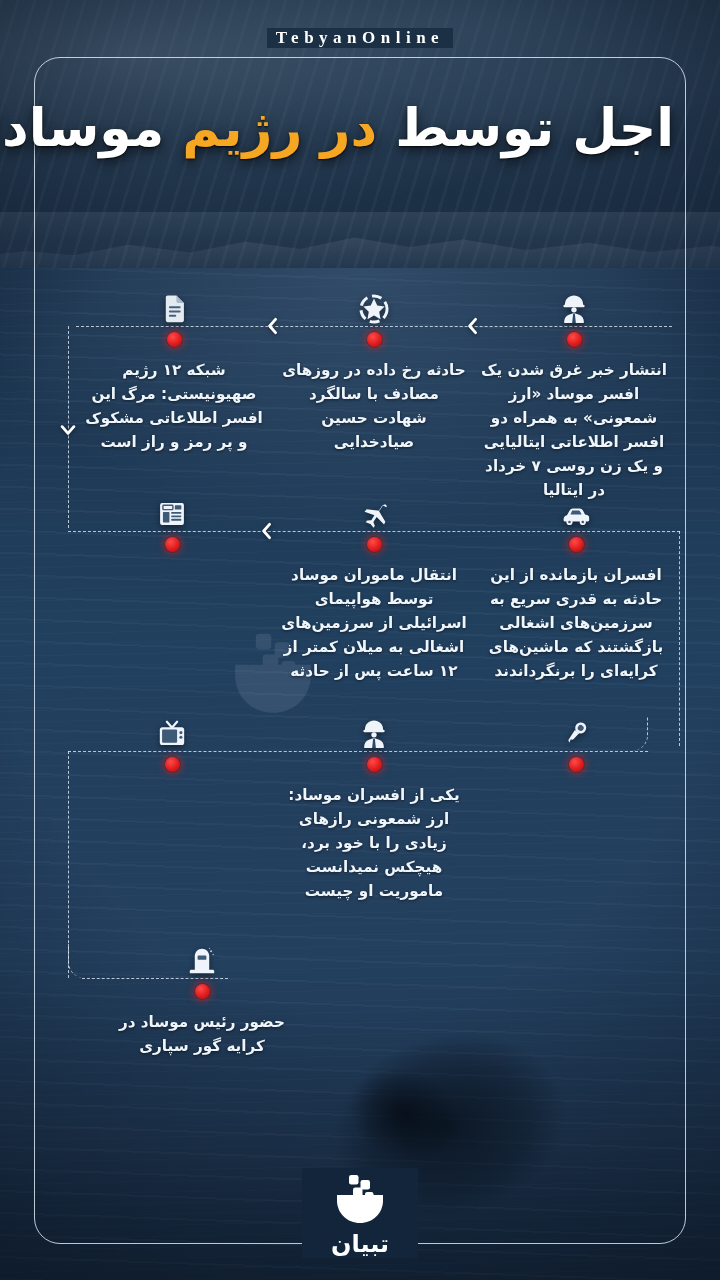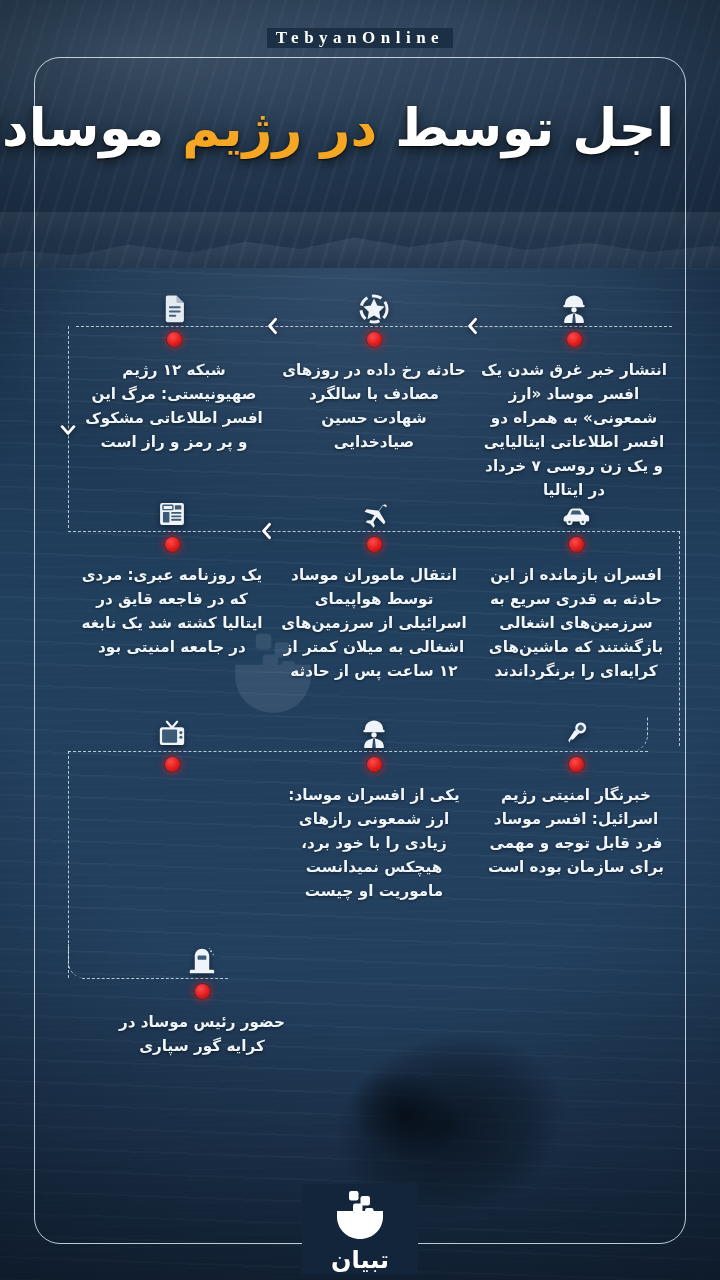--- a/index.html
+++ b/index.html
@@ -100,21 +100,21 @@
     display:inline-block;
     background:#1b3045;
     padding:0 9px;
     color:#ffffff;
     font-size:17px;
     font-weight:700;
     letter-spacing:5.5px;
     font-family:"Liberation Serif","DejaVu Serif",serif;
   }
   .footlogo{
-    position:absolute; left:0; right:0; bottom:6px; text-align:center; z-index:6;
+    position:absolute; left:0; right:0; bottom:22px; text-align:center; z-index:6;
   }
   .footlogo .badge{
     display:inline-block; background:#13253a; padding:0 26px;
   }
   .footlogo svg{ width:64px; height:64px; display:block; margin:0 auto; color:#fff; }
   .footlogo .fa{
     display:block; margin-top:-2px;
     color:#ffffff; font-size:24px; font-weight:700;
     font-family:"DejaVu Sans",sans-serif;
   }
@@ -293,21 +293,20 @@
             <rect x="3.6" y="4.2" width="16.8" height="15.6" rx="1.4"></rect>
             <rect x="5.6" y="5.8" width="7" height="3.1" rx=".5" fill="none" stroke="#3d5a76" stroke-width="1"></rect>
             <rect x="14" y="5.8" width="4.6" height="3.1" rx=".5" fill="#3d5a76"></rect>
             <rect x="5.6" y="10.6" width="4.6" height="7.4" rx=".5" fill="#3d5a76"></rect>
             <rect x="11.4" y="10.6" width="7.2" height="1.3" rx=".5" fill="#3d5a76"></rect>
             <rect x="11.4" y="13" width="7.2" height="1.3" rx=".5" fill="#3d5a76"></rect>
             <rect x="11.4" y="15.4" width="7.2" height="1.3" rx=".5" fill="#3d5a76"></rect>
           </svg>
         </div>
         <div class="dot"></div>
-        <div class="txt">یک روزنامه عبری: مردی که در فاجعه قایق در ایتالیا کشته شد یک نابغه در جامعه امنیتی بود</div>
       </div>
 
       <div class="cell" style="right:260px;">
         <div class="ico">
           <svg viewBox="0 0 24 24" fill="currentColor" aria-hidden="true">
             <path d="M21.6 9.1c.5-.6.4-1.5-.3-1.9-.6-.4-1.4-.3-1.9.2l-3.2 3.2-8.6-2.9-1.8 1.3 6.3 4-2.9 2.9-2.9-.4-1.2 1 3 1.9 1.6 3.1 1.1-1.2-.4-2.9 3-2.9 4 6.3 1.3-1.8-2.9-8.6 3.3-3.2z" transform="rotate(-12 12 12)"></path>
           </svg>
         </div>
         <div class="dot"></div>
         <div class="txt">انتقال ماموران موساد توسط هواپیمای اسرائیلی از سرزمین‌های اشغالی به میلان کمتر از ۱۲ ساعت پس از حادثه</div>
@@ -367,21 +366,20 @@
         <div class="ico">
           <svg viewBox="0 0 24 24" fill="currentColor" aria-hidden="true">
             <g transform="rotate(38 12 12)">
               <circle cx="12" cy="6.6" r="3.9"></circle>
               <circle cx="12" cy="6.6" r="2.1" fill="#3d5a76"></circle>
               <path d="M10.6 10.2h2.8l-.5 5.4c-.1.9-.6 1.5-1.4 1.5h-.1l.6 2.7-1.6-1.1-.3-3.2-.5-5.3z"></path>
             </g>
           </svg>
         </div>
         <div class="dot"></div>
-        <div class="txt">خبرنگار امنیتی رژیم اسرائیل: افسر موساد فرد قابل توجه و مهمی برای سازمان بوده است</div>
       </div>
     </div>
 
     <div class="dash-h" style="left:68px; top:978px; width:146px;"></div>
     <div class="corner" style="left:54px; top:944px; width:34px; height:34px; border-top:none; border-right:none; border-bottom:none; border-radius:0 0 0 16px;"></div>
 
     <div class="row" style="top:926px;">
       <div class="cell" style="right:432px;">
         <div class="ico">
           <svg viewBox="0 0 24 24" fill="currentColor" aria-hidden="true">

